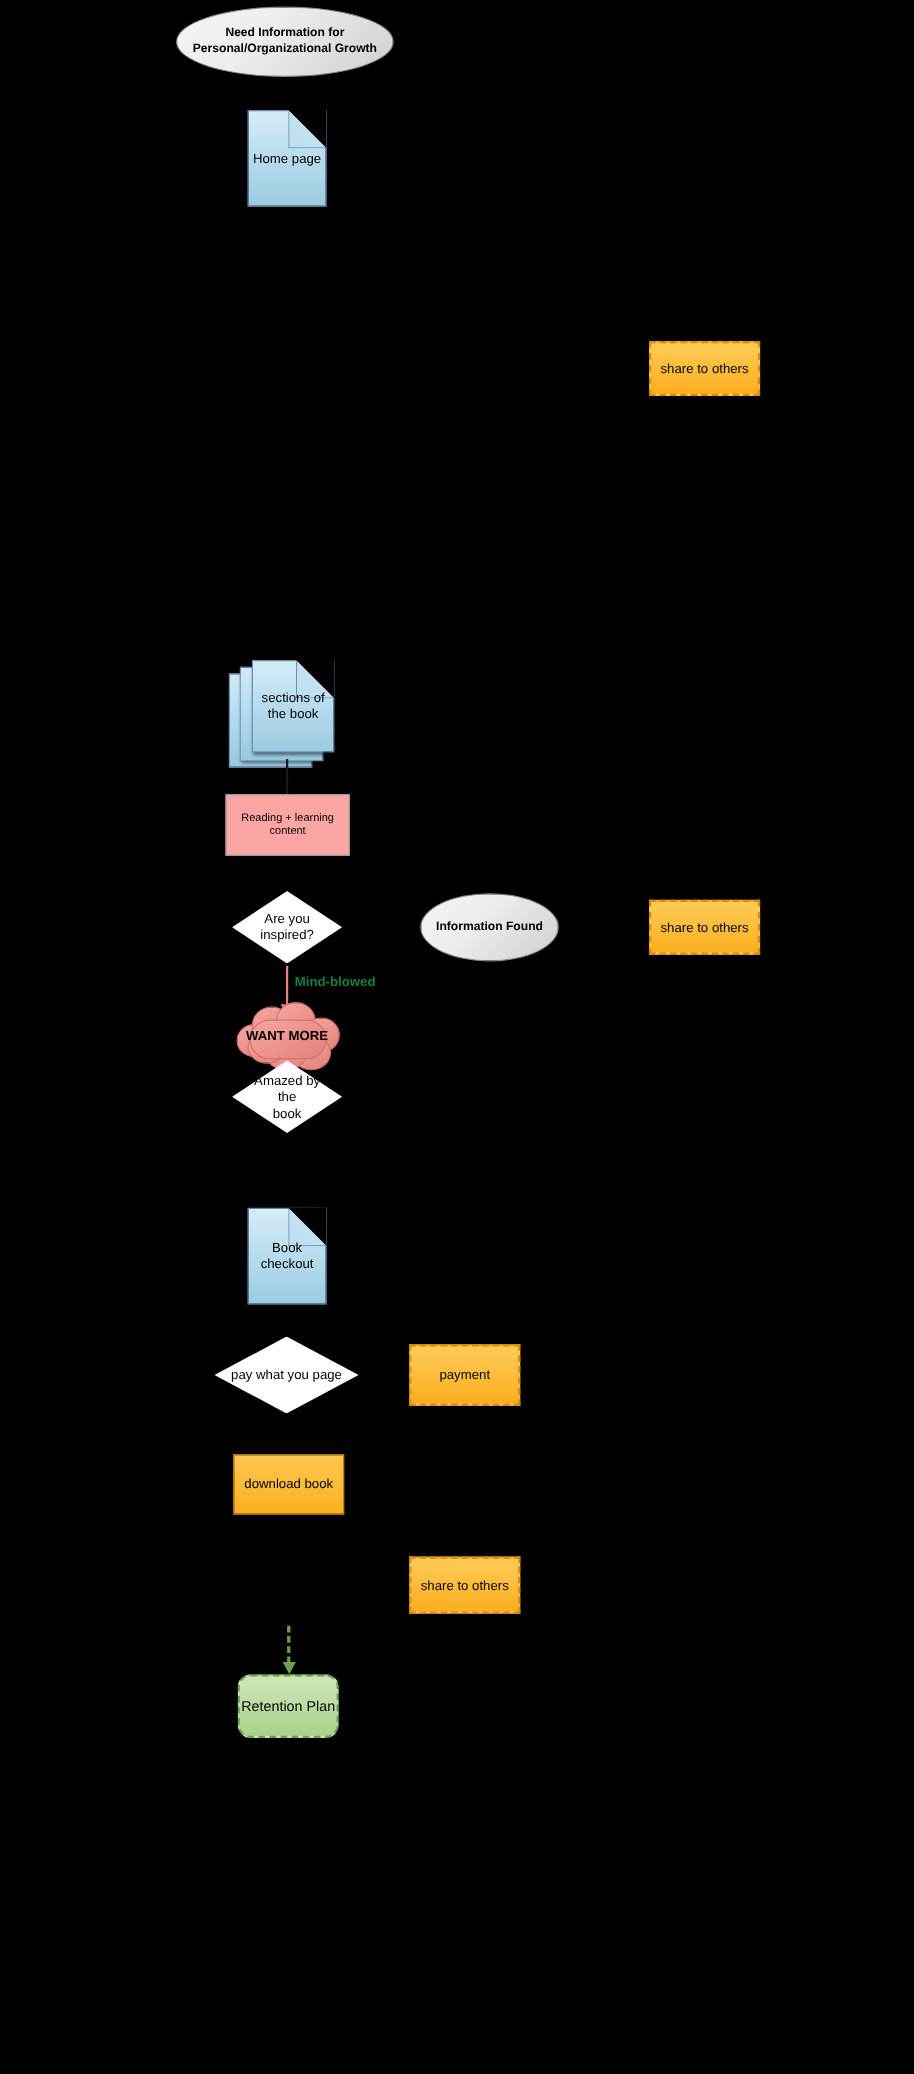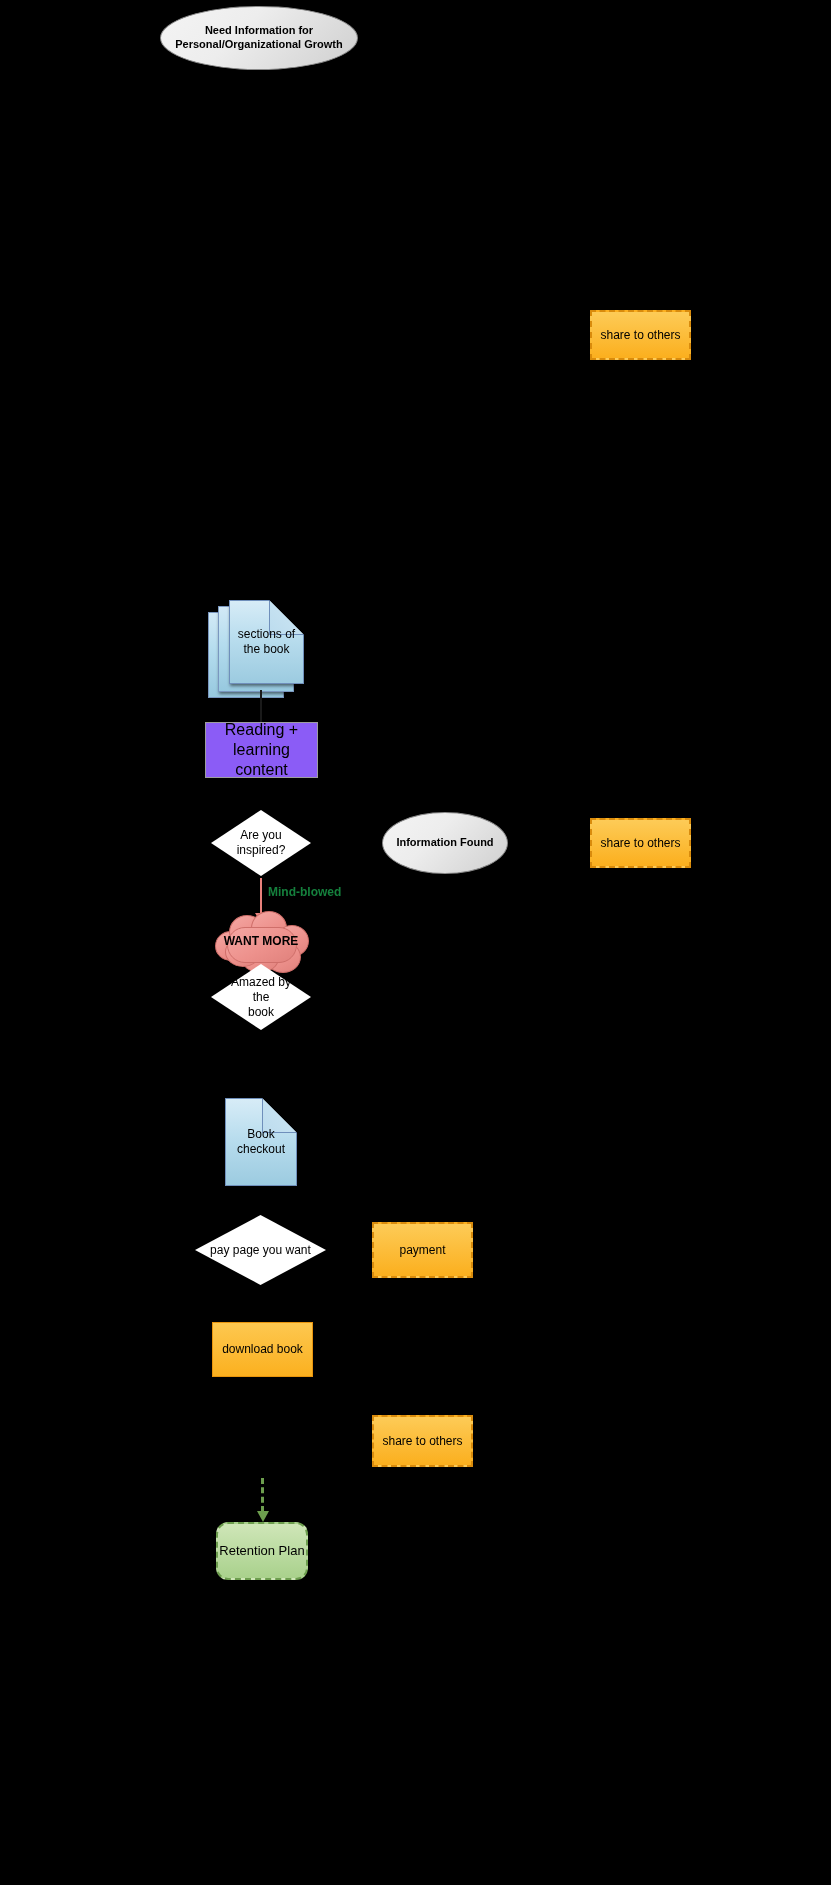--- a/index.html
+++ b/index.html
@@ -41,21 +41,21 @@
   .stack{position:absolute;}
   .stack .layer{
     position:absolute;
     background:linear-gradient(180deg,#d2e9f6 0%,#b4dcee 45%,#97c9df 100%);
     border:1px solid #7a97c0;
     box-shadow:1px 2px 3px rgba(0,0,0,.5);
   }
 
   
   .process{
-    background:#8b5cf6;border:1px solid #9d9d9d;font-size:16px;
+    background:#fca5a5;border:1px solid #9d9d9d;font-size:10px;
     box-shadow:2px 3px 4px rgba(0,0,0,.5);
   }
 
   
   .diamond{background:transparent;}
   .diamond .shape{
     position:absolute;inset:0;background:#fff;
     clip-path:polygon(50% 0,100% 50%,50% 100%,0 50%);
     filter:drop-shadow(2px 3px 3px rgba(0,0,0,.55));
   }
@@ -113,20 +113,25 @@
 </head>
 <body>
 
 <div class="canvas">
 
   <div class="node ellipse" style="left:160px;top:6px;width:198px;height:64px;">
     <span style="white-space:pre-line;">Need Information for
 Personal/Organizational Growth</span>
   </div>
 
+  <div class="node doc" style="left:225px;top:100px;width:72px;height:88px;position:absolute;">
+    <div class="foldmask"></div>
+    <div class="fold"></div>
+    <span style="position:relative;z-index:3;">Home page</span>
+  </div>
 
   <div class="node note-dashed" style="left:590px;top:310px;width:101px;height:50px;">
     <span>share to others</span>
   </div>
 
   <div class="stack" style="left:208px;top:600px;width:96px;height:96px;">
     <div class="layer" style="left:0;top:12px;width:74px;height:84px;"></div>
     <div class="layer" style="left:10px;top:6px;width:74px;height:84px;"></div>
     <div class="node doc" style="left:21px;top:0;width:75px;height:84px;position:absolute;box-shadow:1px 2px 3px rgba(0,0,0,.5);">
       <div class="foldmask"></div>
@@ -181,21 +186,21 @@
 
   <div class="node doc" style="left:225px;top:1098px;width:72px;height:88px;position:absolute;">
     <div class="foldmask"></div>
     <div class="fold"></div>
     <span style="white-space:pre-line;position:relative;z-index:3;">Book
 checkout</span>
   </div>
 
   <div class="node diamond" style="left:195px;top:1215px;width:131px;height:70px;">
     <div class="shape"></div>
-    <span class="txt" style="width:88%;">pay page you want</span>
+    <span class="txt" style="width:88%;">pay what you page</span>
   </div>
 
   <div class="node note-dashed" style="left:372px;top:1222px;width:101px;height:56px;">
     <span>payment</span>
   </div>
 
   <div class="node note-solid" style="left:212px;top:1322px;width:101px;height:55px;">
     <span>download book</span>
   </div>
 

